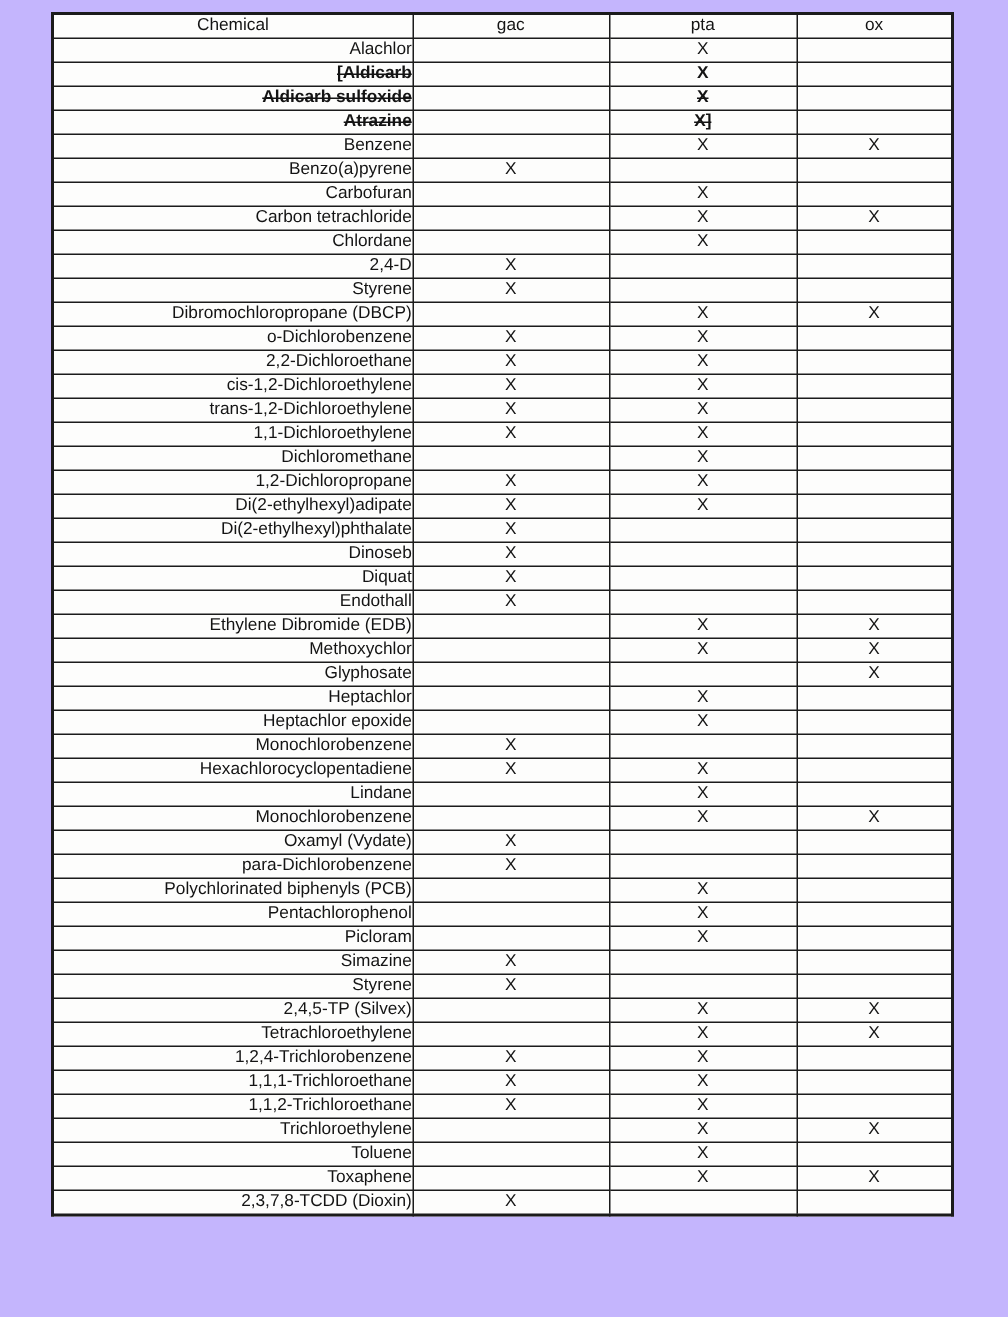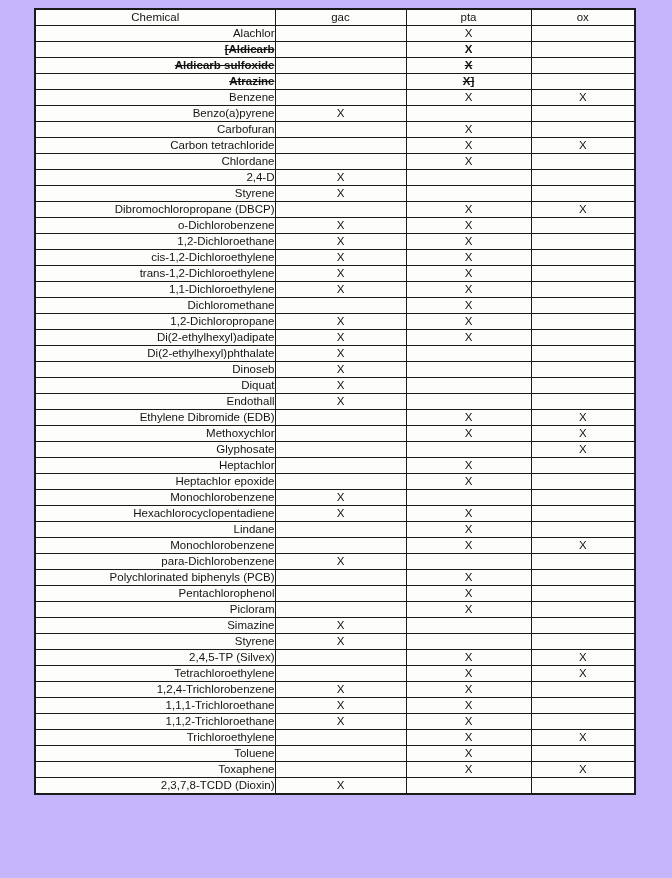--- a/index.html
+++ b/index.html
@@ -147,21 +147,21 @@
           <td class="cell-mark"><span>X</span></td>
           <td class="cell-mark"><span>X</span></td>
         </tr>
         <tr>
           <td class="cell-name"><span>o-Dichlorobenzene</span></td>
           <td class="cell-mark"><span>X</span></td>
           <td class="cell-mark"><span>X</span></td>
           <td class="cell-mark"><span></span></td>
         </tr>
         <tr>
-          <td class="cell-name"><span>1,2-Dichloroethane</span></td>
+          <td class="cell-name"><span>2,2-Dichloroethane</span></td>
           <td class="cell-mark"><span>X</span></td>
           <td class="cell-mark"><span>X</span></td>
           <td class="cell-mark"><span></span></td>
         </tr>
         <tr>
           <td class="cell-name"><span>cis-1,2-Dichloroethylene</span></td>
           <td class="cell-mark"><span>X</span></td>
           <td class="cell-mark"><span>X</span></td>
           <td class="cell-mark"><span></span></td>
         </tr>
@@ -265,20 +265,26 @@
           <td class="cell-name"><span>Lindane</span></td>
           <td class="cell-mark"><span></span></td>
           <td class="cell-mark"><span>X</span></td>
           <td class="cell-mark"><span></span></td>
         </tr>
         <tr>
           <td class="cell-name"><span>Monochlorobenzene</span></td>
           <td class="cell-mark"><span></span></td>
           <td class="cell-mark"><span>X</span></td>
           <td class="cell-mark"><span>X</span></td>
+        </tr>
+        <tr>
+          <td class="cell-name"><span>Oxamyl (Vydate)</span></td>
+          <td class="cell-mark"><span>X</span></td>
+          <td class="cell-mark"><span></span></td>
+          <td class="cell-mark"><span></span></td>
         </tr>
         <tr>
           <td class="cell-name"><span>para-Dichlorobenzene</span></td>
           <td class="cell-mark"><span>X</span></td>
           <td class="cell-mark"><span></span></td>
           <td class="cell-mark"><span></span></td>
         </tr>
         <tr>
           <td class="cell-name"><span>Polychlorinated biphenyls (PCB)</span></td>
           <td class="cell-mark"><span></span></td>

